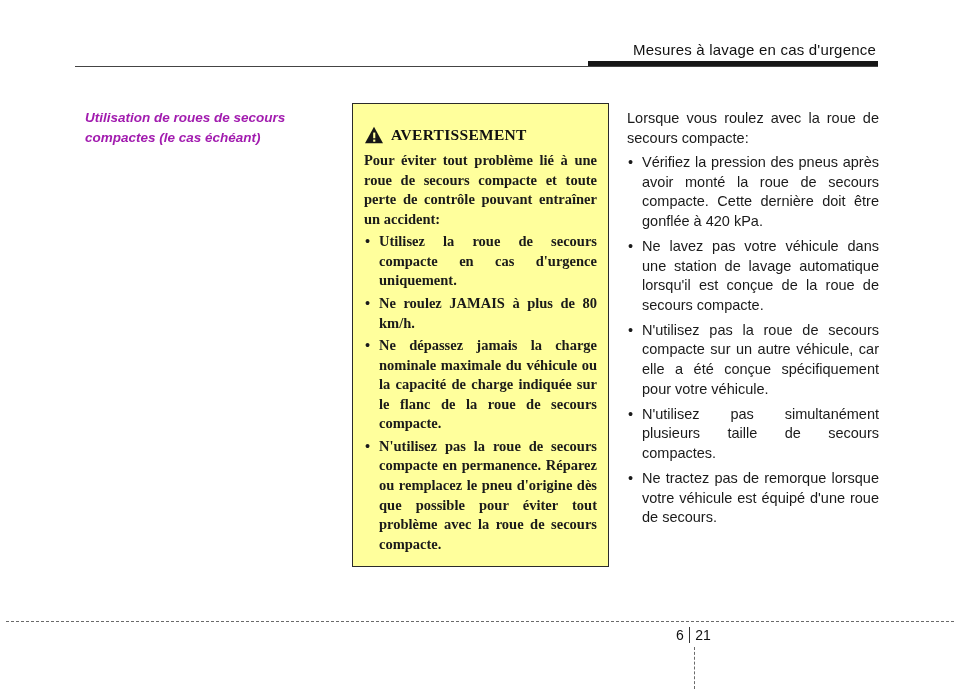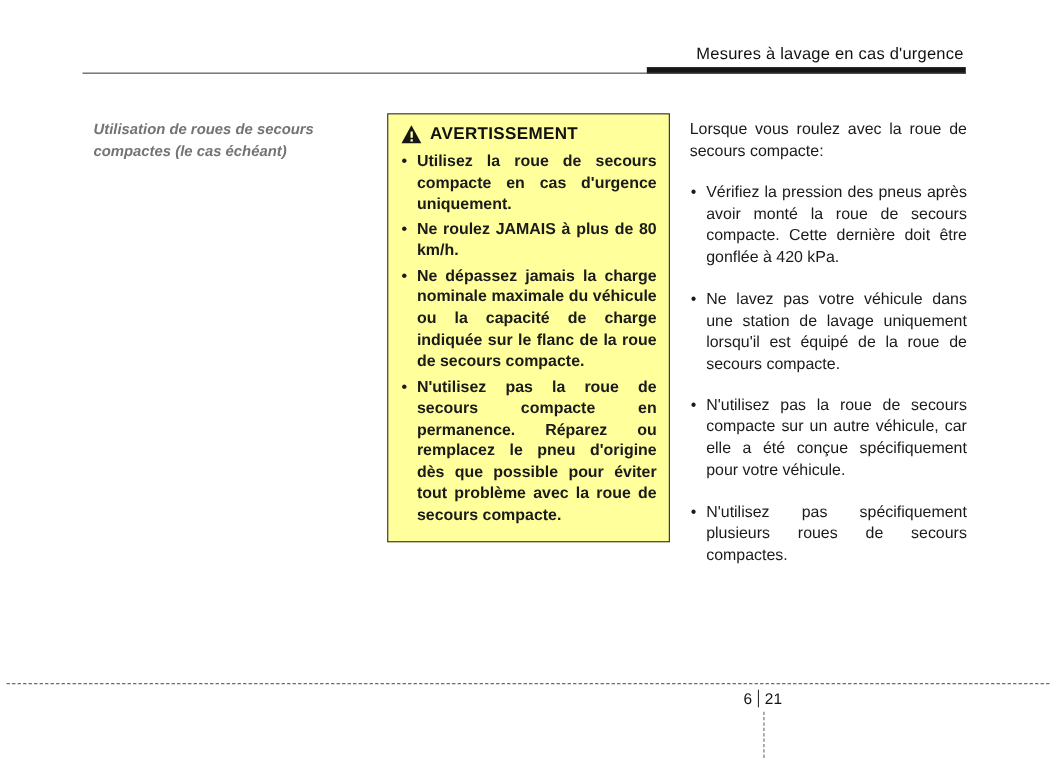--- a/index.html
+++ b/index.html
@@ -17,38 +17,39 @@
     position:absolute;top:66px;left:75px;width:803px;height:1px;background:#444;
   }
   .header-rule-thick{
     position:absolute;top:61px;left:588px;width:290px;height:6px;background:#161616;
   }
   
   .col{position:absolute;text-align:justify;}
   .col-left{left:85px;top:108px;width:252px;}
   .col-right{left:627px;top:108px;width:252px;}
   .subheading{
-    font-size:13.5px;font-weight:bold;font-style:italic;color:#737373;
+    font-size:13.5px;font-weight:bold;font-style:italic;color:#a21caf;
     line-height:1.45;margin-bottom:9px;text-align:left;
   }
   .para{font-size:14.5px;line-height:1.38;}
   .intro{font-size:14.5px;line-height:1.38;margin-bottom:2px;}
   .bullet{
     position:relative;padding-left:15px;font-size:14.5px;line-height:1.36;
-    margin-top:18px;
+    margin-top:5px;
   }
   .bullet::before{
     content:"\2022";position:absolute;left:1px;top:0;
   }
   
   .warning-box{
     position:absolute;left:352px;top:103px;width:257px;
     background:#FFFF9C;border:1px solid #2b2b2b;
-    padding:9px 11px 12px 11px;box-sizing:border-box;
+    padding:22px 11px 12px 11px;box-sizing:border-box;
     text-align:justify;
+    font-family:Liberation Serif, serif;
   }
   .warning-head{
     display:flex;align-items:center;gap:7px;margin-bottom:7px;text-align:left;
   }
   .warning-title{font-size:15.5px;font-weight:bold;color:#111;letter-spacing:0.3px;}
   .warning-icon{width:20px;height:18px;flex:0 0 auto;}
   .warning-box .intro,.warning-box .bullet{font-weight:bold;font-size:14.5px;line-height:1.35;}
   .warning-box .bullet{margin-top:3px;}
   
   .footer-dash{
@@ -84,32 +85,34 @@
   <div class="warning-head">
     <span class="warning-icon">
       <svg viewBox="0 0 24 22" width="20" height="18" aria-hidden="true">
         <path d="M12 1 L23 21 L1 21 Z" fill="#161616"></path>
         <rect x="11" y="8" width="2.6" height="7" fill="#FFFF9C"></rect>
         <rect x="11" y="16.6" width="2.6" height="2.6" fill="#FFFF9C"></rect>
       </svg>
     </span>
     <span class="warning-title">AVERTISSEMENT</span>
   </div>
+  <div class="intro">Pour éviter tout problème lié à une roue de secours compacte et toute perte de contrôle pouvant entraîner un accident:</div>
   <div class="bullet">Utilisez la roue de secours compacte en cas d'urgence uniquement.</div>
   <div class="bullet">Ne roulez JAMAIS à plus de 80 km/h.</div>
   <div class="bullet">Ne dépassez jamais la charge nominale maximale du véhicule ou la capacité de charge indiquée sur le flanc de la roue de secours compacte.</div>
   <div class="bullet">N'utilisez pas la roue de secours compacte en permanence. Réparez ou remplacez le pneu d'origine dès que possible pour éviter tout problème avec la roue de secours compacte.</div>
 </div>
 
 <div class="col col-right">
   <div class="intro">Lorsque vous roulez avec la roue de secours compacte:</div>
   <div class="bullet">Vérifiez la pression des pneus après avoir monté la roue de secours compacte. Cette dernière doit être gonflée à 420  kPa.</div>
-  <div class="bullet">Ne lavez pas votre véhicule dans une station de lavage uniquement lorsqu'il est équipé de la roue de secours compacte.</div>
+  <div class="bullet">Ne lavez pas votre véhicule dans une station de lavage automatique lorsqu'il est conçue de la roue de secours compacte.</div>
   <div class="bullet">N'utilisez pas la roue de secours compacte sur un autre véhicule, car elle a été conçue spécifiquement pour votre véhicule.</div>
-  <div class="bullet">N'utilisez pas spécifiquement plusieurs roues de secours compactes.</div>
+  <div class="bullet">N'utilisez pas simultanément plusieurs taille de secours compactes.</div>
+  <div class="bullet">Ne tractez pas de remorque lorsque votre véhicule est équipé d'une roue de secours.</div>
 </div>
 
 <div class="footer-dash"></div>
 <div class="page-num">
   <span>6</span>
   <span class="sep"></span>
   <span>21</span>
 </div>
 <div class="footer-vdash"></div>
 <div class="watermark">carmanualsonline.info</div>

